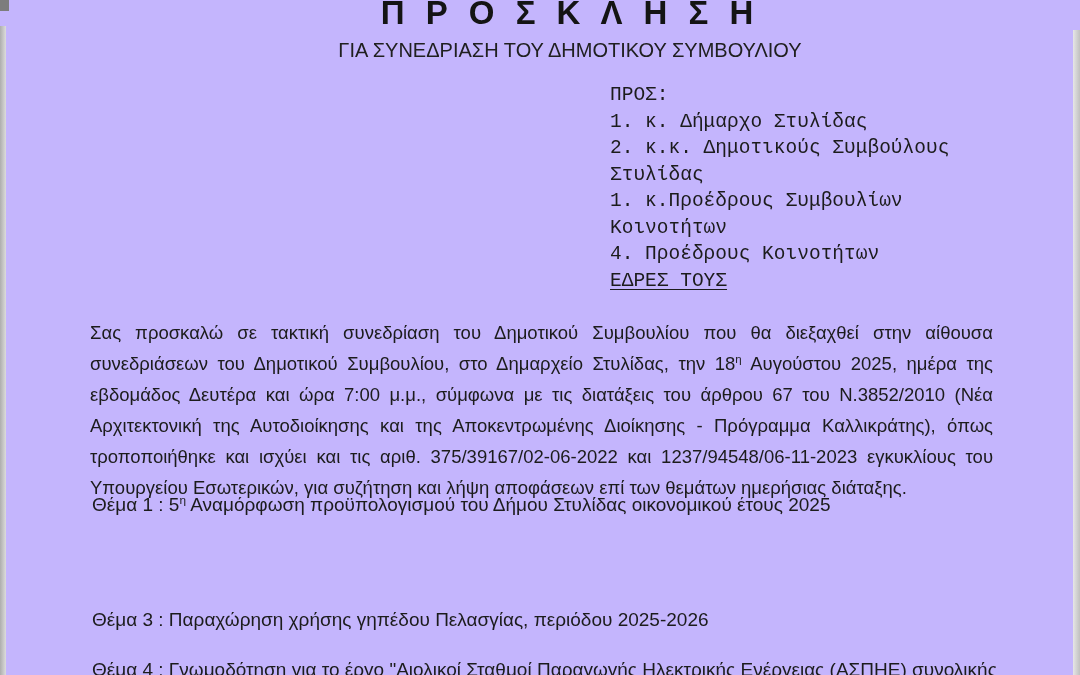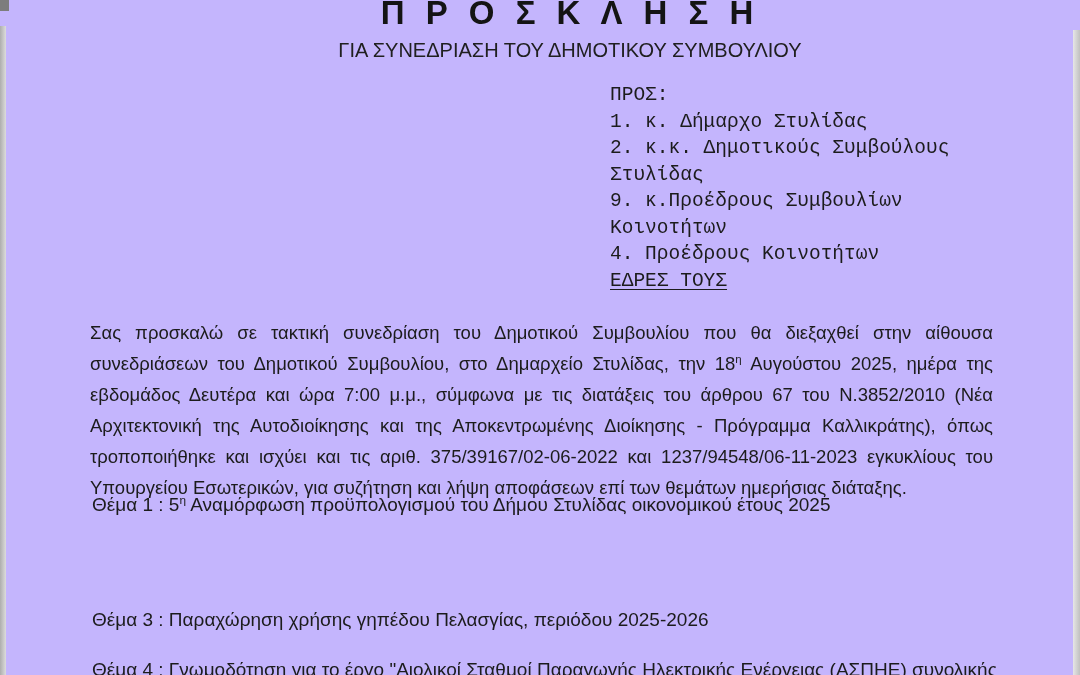--- a/index.html
+++ b/index.html
@@ -100,21 +100,21 @@
   <div class="header">
     <div class="title">Π Ρ Ο Σ Κ Λ Η Σ Η</div>
     <div class="subtitle">ΓΙΑ ΣΥΝΕΔΡΙΑΣΗ ΤΟΥ ΔΗΜΟΤΙΚΟΥ ΣΥΜΒΟΥΛΙΟΥ</div>
   </div>
 
   <div class="recipients">
     <div class="rec-label">ΠΡΟΣ:</div>
     <div class="rec-line">1. κ. Δήμαρχο Στυλίδας</div>
     <div class="rec-line">2. κ.κ. Δημοτικούς Συμβούλους</div>
     <div class="rec-line">Στυλίδας</div>
-    <div class="rec-line">9. κ.Προέδρους Συμβουλίων</div>
+    <div class="rec-line">1. κ.Προέδρους Συμβουλίων</div>
     <div class="rec-line">Κοινοτήτων</div>
     <div class="rec-line">4. Προέδρους Κοινοτήτων</div>
     <div class="rec-footer">ΕΔΡΕΣ ΤΟΥΣ</div>
   </div>
 
   <p class="body-par"><span>Σας προσκαλώ σε τακτική συνεδρίαση του Δημοτικού Συμβουλίου που θα διεξαχθεί στην αίθουσα συνεδριάσεων του Δημοτικού Συμβουλίου, στο Δημαρχείο Στυλίδας, την </span><span class="b">18</span><sup class="small b">η</sup><span class="b"> Αυγούστου 2025</span><span>, ημέρα της εβδομάδος </span><span class="b">Δευτέρα</span><span> και </span><span class="b">ώρα 7:00 μ.μ.,</span><span> σύμφωνα με τις διατάξεις του άρθρου 67 του Ν.3852/2010 (Νέα Αρχιτεκτονική της Αυτοδιοίκησης και της Αποκεντρωμένης Διοίκησης - Πρόγραμμα Καλλικράτης), όπως τροποποιήθηκε και ισχύει και τις αριθ. 375/39167/02-06-2022 και 1237/94548/06-11-2023 εγκυκλίους του Υπουργείου Εσωτερικών, για συζήτηση και λήψη αποφάσεων επί των θεμάτων ημερήσιας διάταξης.</span></p>
 
   <div class="topic topic-1"><span>Θέμα 1 : 5</span><sup class="small">η</sup><span>  Αναμόρφωση προϋπολογισμού του Δήμου Στυλίδας οικονομικού έτους 2025</span></div>
 
 

